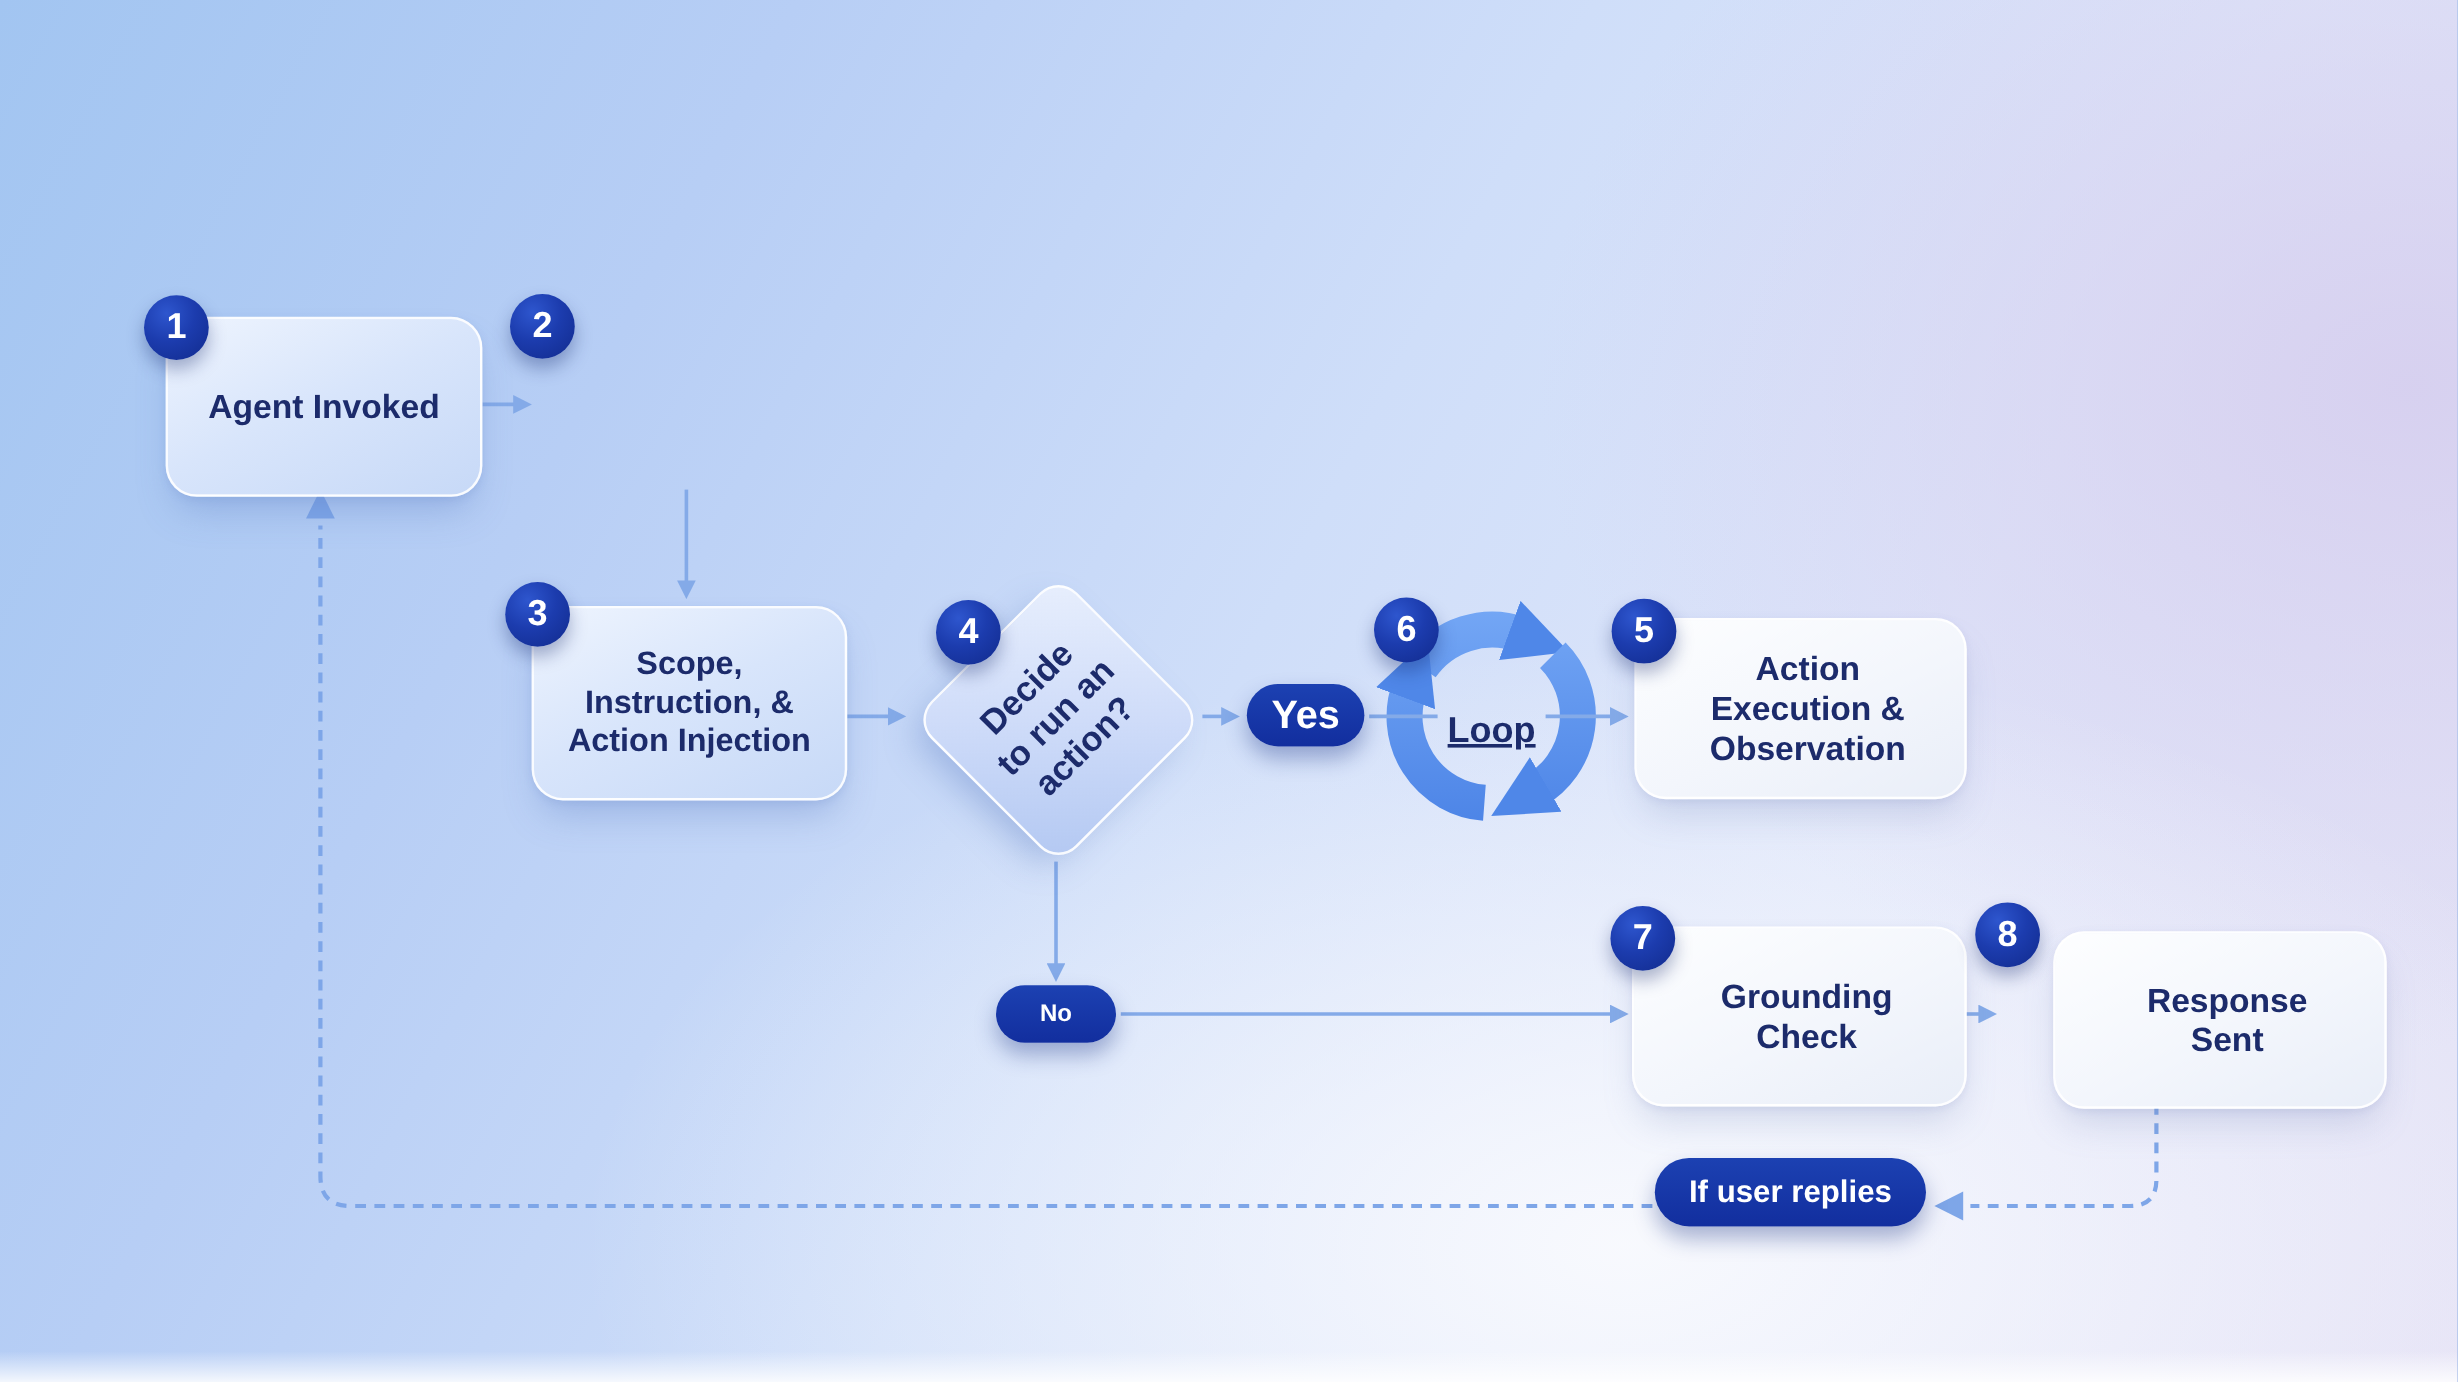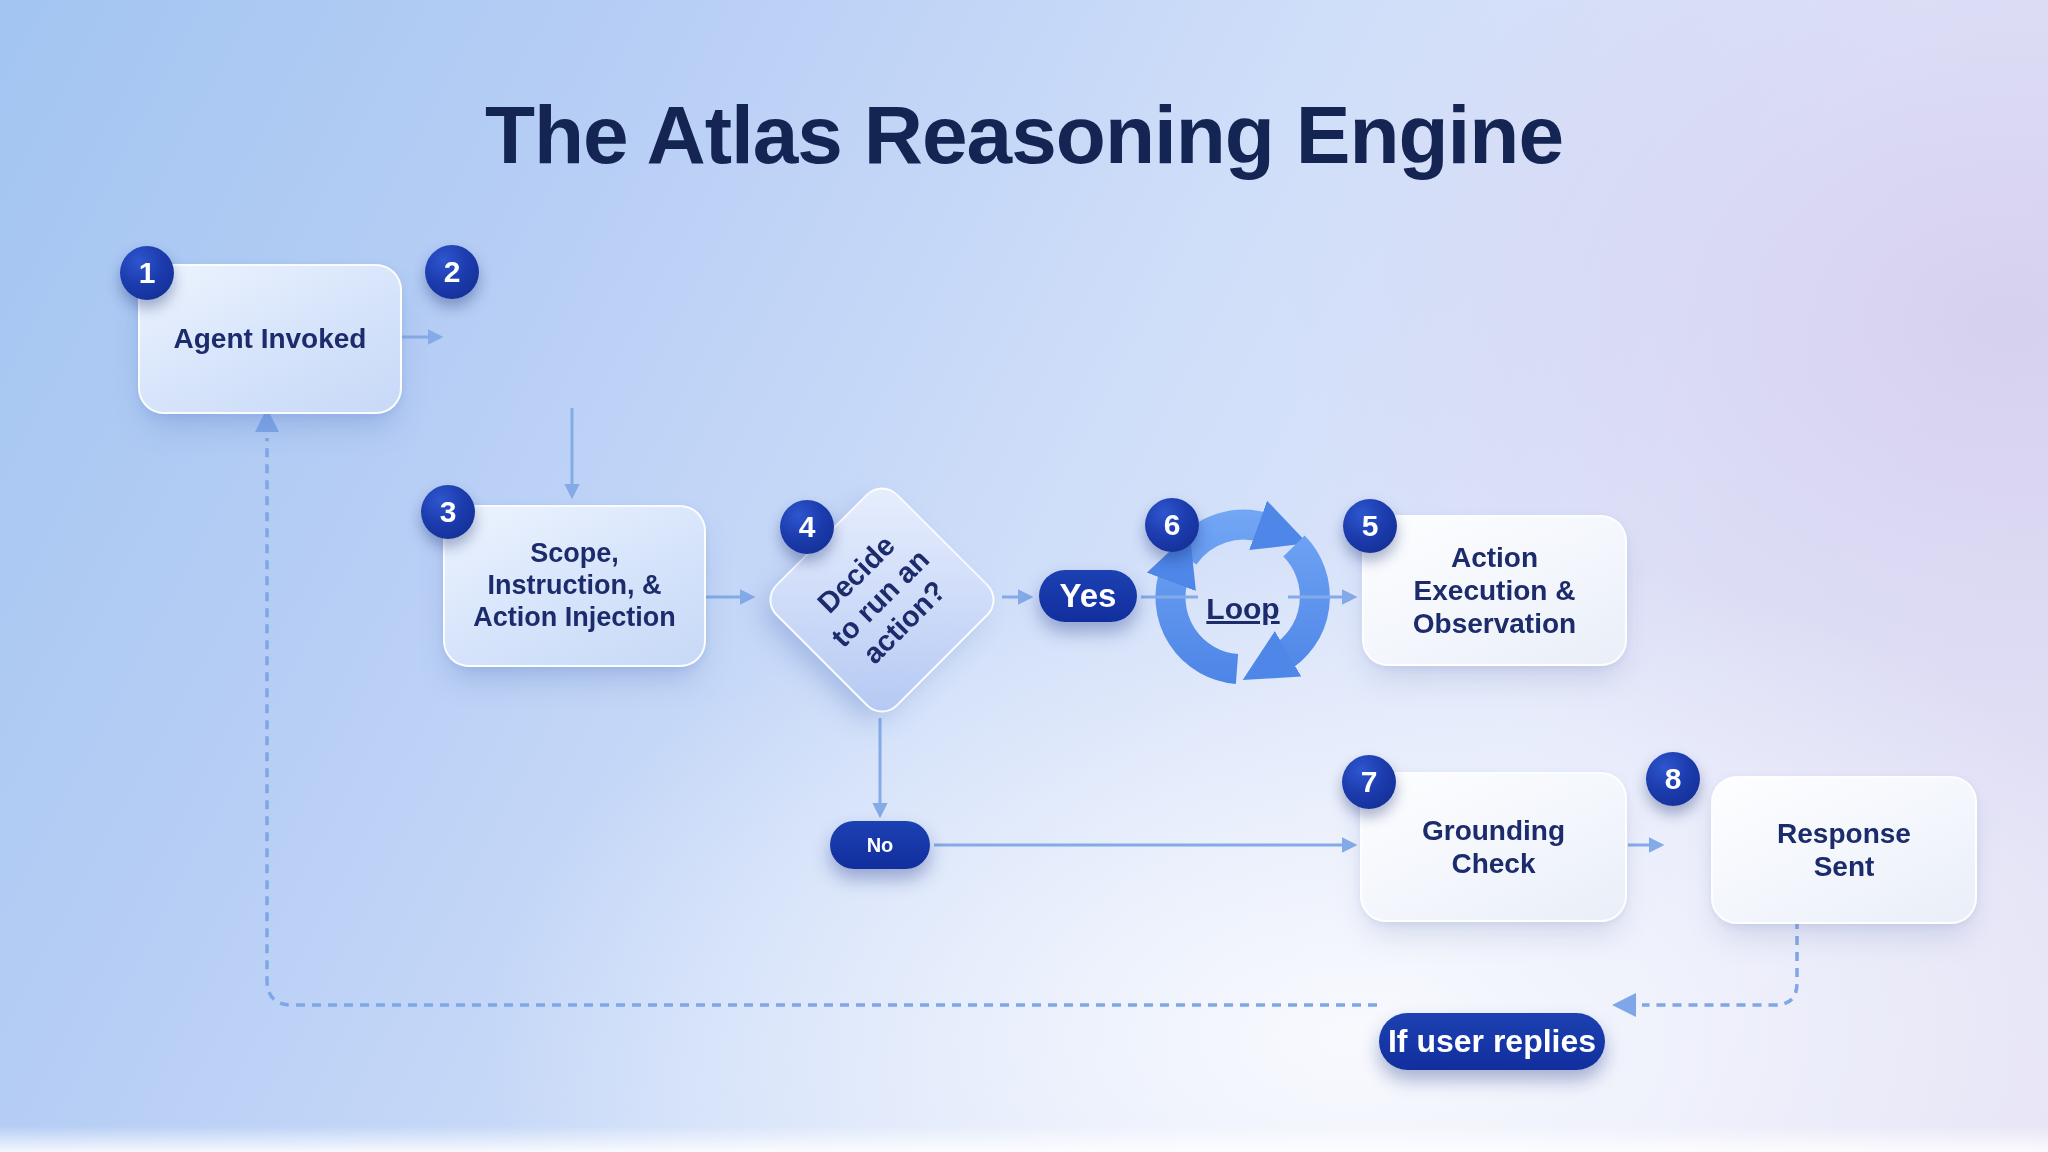--- a/index.html
+++ b/index.html
@@ -18,21 +18,21 @@
     font-size:82px;font-weight:700;letter-spacing:-1px;color:#142453;
   }
   .node{
     position:absolute;display:flex;align-items:center;justify-content:center;
     border-radius:26px;border:2px solid rgba(255,255,255,.88);
     text-align:center;font-weight:700;color:#1c2b6b;font-size:28px;line-height:1.18;
     box-shadow:0 18px 30px -8px rgba(86,120,192,.35), 0 2px 6px rgba(120,150,210,.18);
   }
   .node.blue{background:linear-gradient(155deg,#eef4fe 0%,#d8e5fb 48%,#c7d9f7 100%);}
   .node.white{background:linear-gradient(155deg,#fdfeff 0%,#f3f6fc 55%,#e9eef8 100%);
-    box-shadow:0 18px 30px -8px rgba(120,135,185,.28), 0 2px 6px rgba(140,150,200,.15);}
+    box-shadow:0 18px 30px -8px rgba(120,135,185,.28), 0 2px 6px rgba(140,150,200,.15);padding-left:12px;}
   .n1{left:138px;top:264px;width:260px;height:146px;align-items:center;}
   .n2{left:443px;top:264px;width:258px;height:143px;}
   .n3{left:443px;top:505px;width:259px;height:158px;font-size:27px;}
   .n5{left:1362px;top:515px;width:261px;height:147px;}
   .n7{left:1360px;top:772px;width:263px;height:146px;}
   .n8{left:1668px;top:776px;width:262px;height:144px;margin-left:43px;}
   .diamond{
     position:absolute;left:796px;top:514px;width:168px;height:168px;
     transform:rotate(45deg);border-radius:22px;border:2px solid rgba(255,255,255,.9);
     background:linear-gradient(135deg,#e8effd 0%,#cfdcf9 50%,#b3c8f2 100%);
@@ -55,34 +55,33 @@
   .b5{left:1343px;top:499px;} .b6{left:1145px;top:498px;}
   .b7{left:1342px;top:755px;} .b8{left:1646px;top:752px;}
   .pill{
     position:absolute;display:flex;align-items:center;justify-content:center;
     background:linear-gradient(180deg,#1c41b2 0%,#122e9e 100%);
     color:#fff;font-weight:700;border-radius:30px;
     box-shadow:0 10px 18px rgba(20,45,130,.35);
   }
   .pill-yes{left:1039px;top:570px;width:98px;height:52px;font-size:33px;border-radius:26px;}
   .pill-no{left:830px;top:821px;width:100px;height:48px;font-size:20px;border-radius:24px;}
-  .pill-reply{left:1379px;top:1013px;width:226px;height:57px;font-size:32px;border-radius:29px;}
+  .pill-reply{left:1379px;top:965px;width:226px;height:57px;font-size:26px;border-radius:29px;}
   .loop-label{
     position:absolute;left:1173px;top:589px;width:140px;height:40px;
     display:flex;align-items:center;justify-content:center;
     font-weight:700;font-size:30px;color:#1c2b6b;text-decoration:underline;
   }
   svg.wires{position:absolute;left:0;top:0;}
 </style>
 </head>
 <body>
 
 <div id="stage">
 
-  <div class="title">The Atlas Reasoning Engine</div>
 
   <svg class="wires" width="2048" height="1152" viewBox="0 0 2048 1152">
     <defs>
       <marker id="ah" viewBox="0 0 10 10" refX="1.5" refY="5" markerWidth="5.2" markerHeight="5.2" orient="auto">
         <path d="M0 0 L10 5 L0 10 Z" fill="#84aae8"></path>
       </marker>
       <marker id="loopah" viewBox="0 0 10 10" refX="2" refY="5" markerWidth="1.75" markerHeight="1.75" orient="auto">
         <path d="M0 0 L10 5 L0 10 Z" fill="#4f87e8"></path>
       </marker>
       <linearGradient id="loopgrad" gradientUnits="userSpaceOnUse" x1="1243" y1="505" x2="1243" y2="695">

